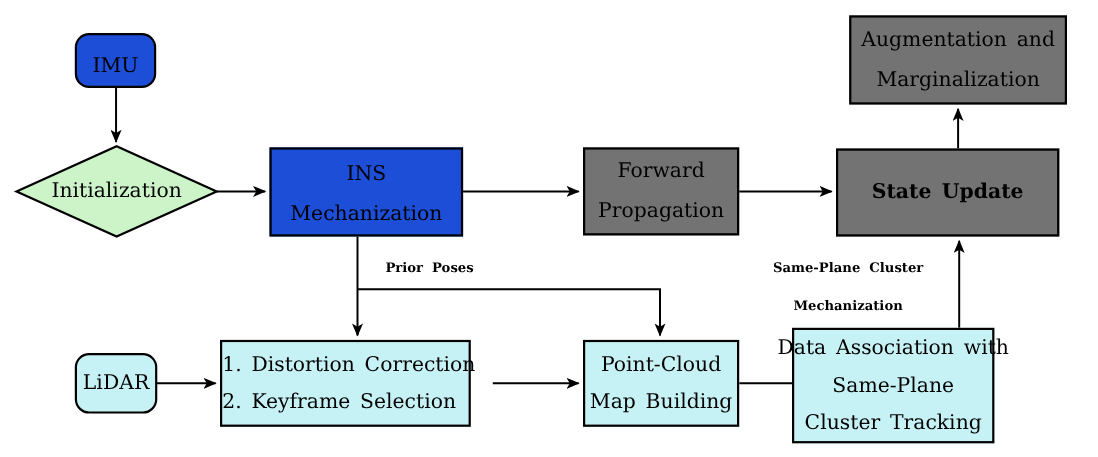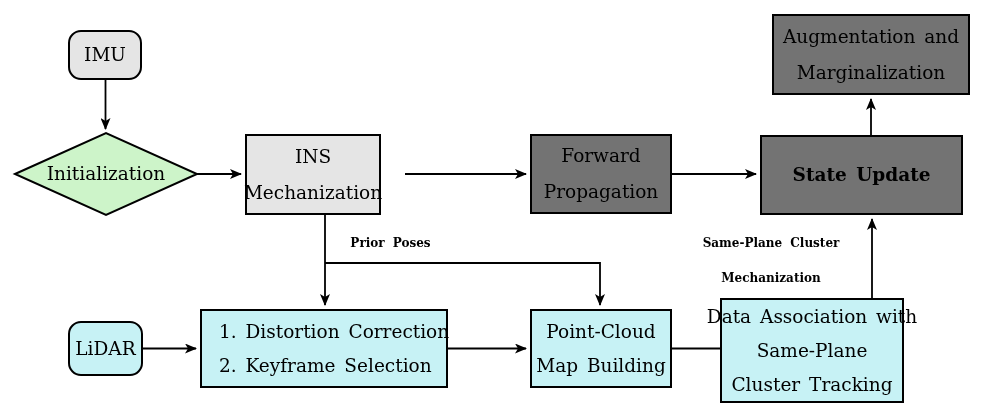--- a/index.html
+++ b/index.html
@@ -16,34 +16,34 @@
     position:absolute;z-index:2;
     box-sizing:border-box;
     border:2px solid #000;
     display:flex;flex-direction:column;
     align-items:center;justify-content:center;
     font-size:18.5px;line-height:36px;
     text-align:center;
     word-spacing:3px;
     white-space:nowrap;
   }
-  .green{background:#e5e5e5;}
+  .green{background:#1d4ed8;justify-content:flex-end;}
   .lavender{background:#737373;}
   .cyan{background:#c7f2f5;}
   .rounded{border-radius:13px;}
   .plain{border:none;background:transparent;z-index:3;text-align:center;}
   .node-imu{left:68px;top:30px;width:74px;height:50px;}
   .node-initialization{left:15px;top:133px;width:182px;height:82px;}
-  .node-ins{left:245px;top:134px;width:136px;height:81px;}
+  .node-ins{left:245px;top:134px;width:176px;height:81px;}
   .node-forward{left:530px;top:134px;width:142px;height:80px;}
   .node-augmentation{left:772px;top:14px;width:198px;height:81px;}
   .node-state-update{left:760px;top:135px;width:203px;height:80px;font-weight:bold;}
   .node-lidar{left:68px;top:321px;width:75px;height:55px;}
-  .node-preprocessing{left:200px;top:309px;width:248px;height:79px;
-    align-items:flex-start;text-align:left;padding-left:17px;line-height:34px;}
+  .node-preprocessing{left:200px;top:309px;width:228px;height:79px;
+    align-items:flex-start;text-align:left;padding-left:0;line-height:34px;}
   .node-pointcloud{left:530px;top:309px;width:142px;height:79px;line-height:34px;}
   .node-dataassoc{left:720px;top:298px;width:184px;height:105px;line-height:34px;}
   .edge-label{
     position:absolute;z-index:3;
     font-weight:bold;font-size:12px;
     text-align:center;word-spacing:4px;
     white-space:nowrap;line-height:35px;
   }
   .label-prior-poses{left:328px;top:226px;width:125px;}
   .label-same-plane{left:666px;top:226px;width:210px;text-align:center;}

